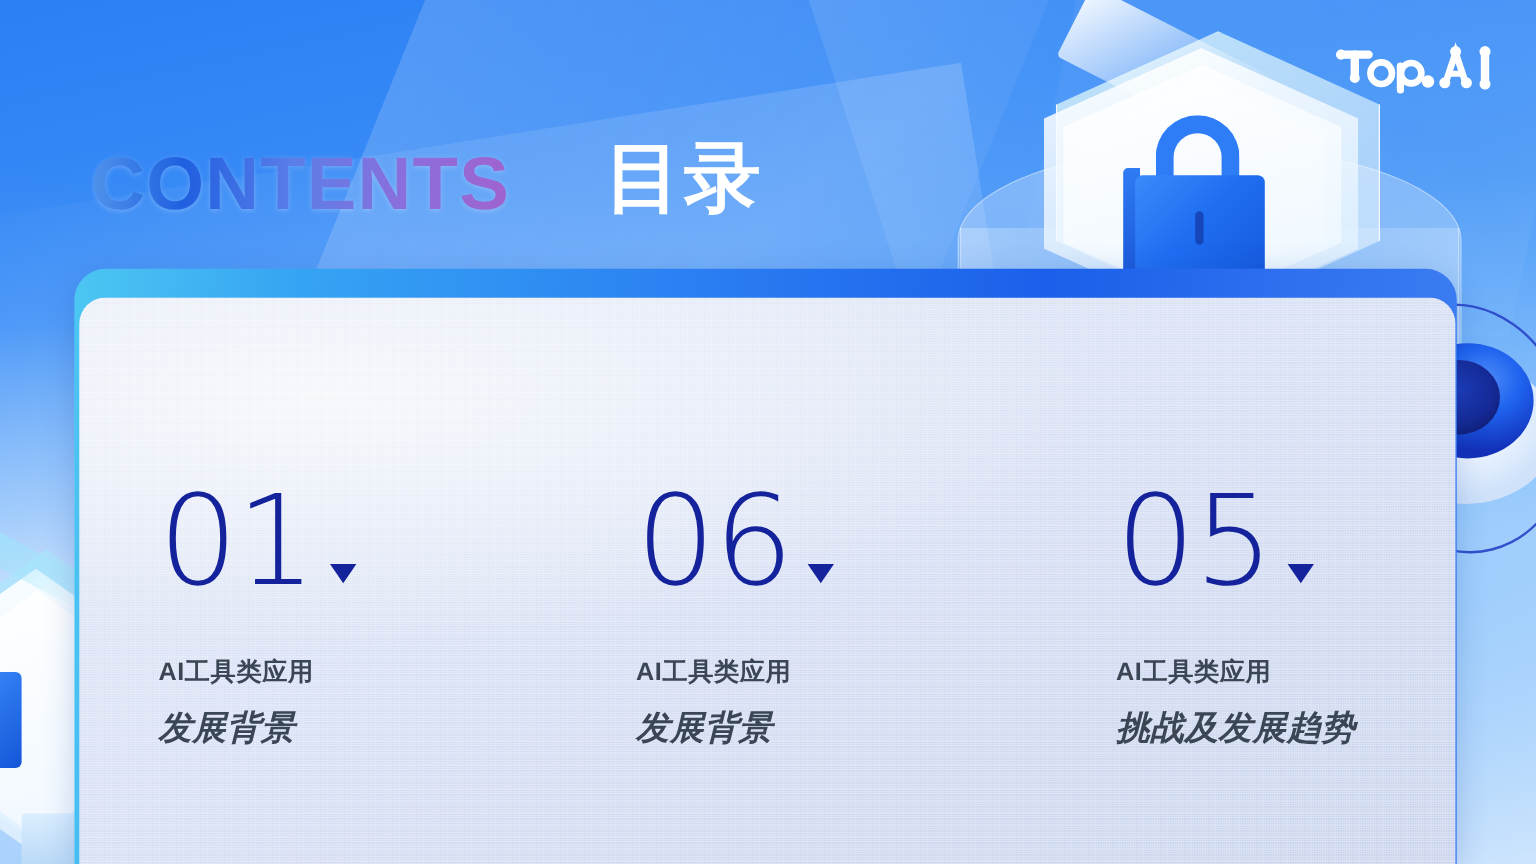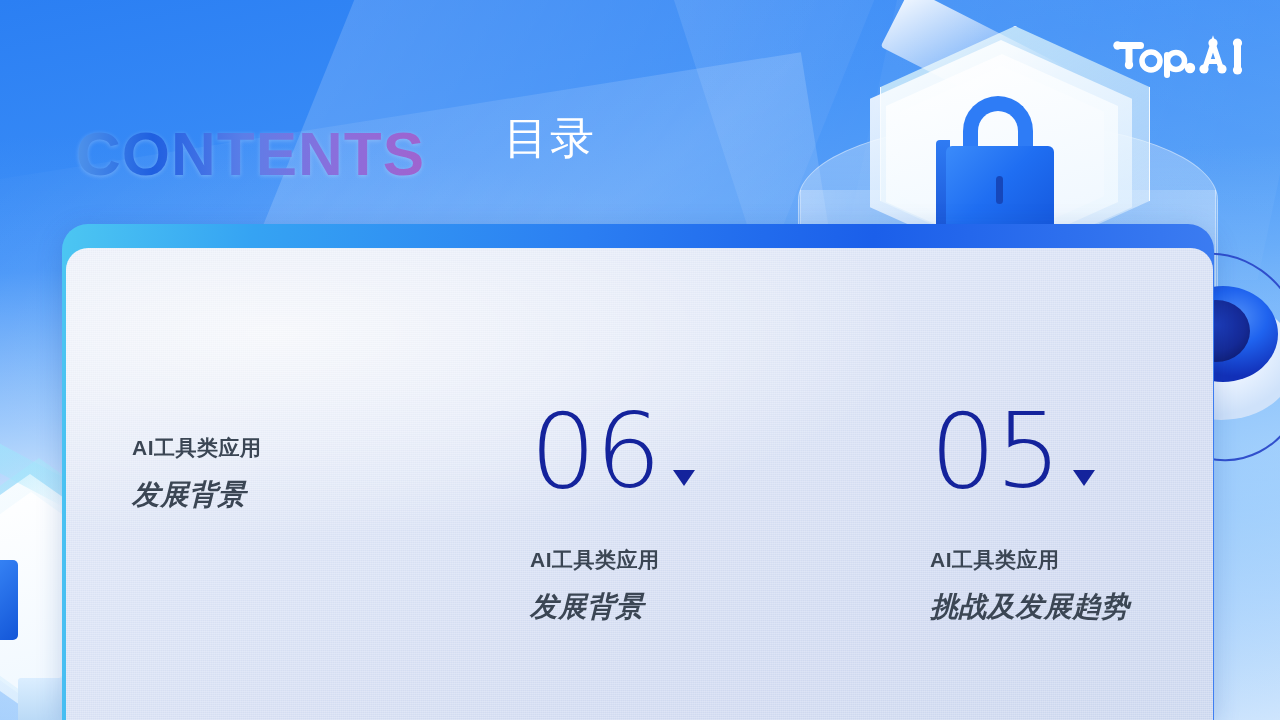--- a/index.html
+++ b/index.html
@@ -155,21 +155,21 @@
   .contents-word {
     position:absolute; left:76px; top:118px;
     font-size:62px; font-weight:bold; letter-spacing:1px;
     background:linear-gradient(90deg,#4f93ea 0%,#1f5fe0 22%,#5b7ee8 48%,#8a6fdc 74%,#a063cf 100%);
     -webkit-background-clip:text; background-clip:text;
     -webkit-text-fill-color:transparent; color:transparent;
     filter:drop-shadow(0 1px 2px rgba(255,255,255,0.25));
   }
   .cn-title {
     position:absolute; left:504px; top:116px;
-    font-size:44px; font-weight:normal; color:#ffffff; letter-spacing:2px;
+    font-size:64px; font-weight:bold; color:#ffffff; letter-spacing:2px;
     line-height:1;
     text-align:right;
   }
 
   
   .card-shell {
     position:absolute; left:62px; top:224px; width:1152px; height:496px;
     border-radius:26px 26px 0 0;
     background:linear-gradient(95deg,#4cc6f2 0%,#35a3f3 16%,#2b7ef2 44%,#1b5fea 68%,#3f7ff2 100%);
     box-shadow:0 6px 26px rgba(22,70,160,0.22);
@@ -292,20 +292,24 @@
       </g>
     </svg>
   </div>
 
   <div class="card-shell"></div>
   <div class="card-face"></div>
 
   <div class="toc">
 
     <div class="toc-col c0">
+      <div class="num-row">
+        <span class="num">01</span>
+        <span class="num-dot"></span>
+      </div>
       <div class="sub1">AI工具类应用</div>
       <div class="sub2">发展背景</div>
     </div>
 
     <div class="toc-col c1">
       <div class="num-row">
         <span class="num">06</span>
         <span class="num-dot"></span>
       </div>
       <div class="sub1">AI工具类应用</div>

